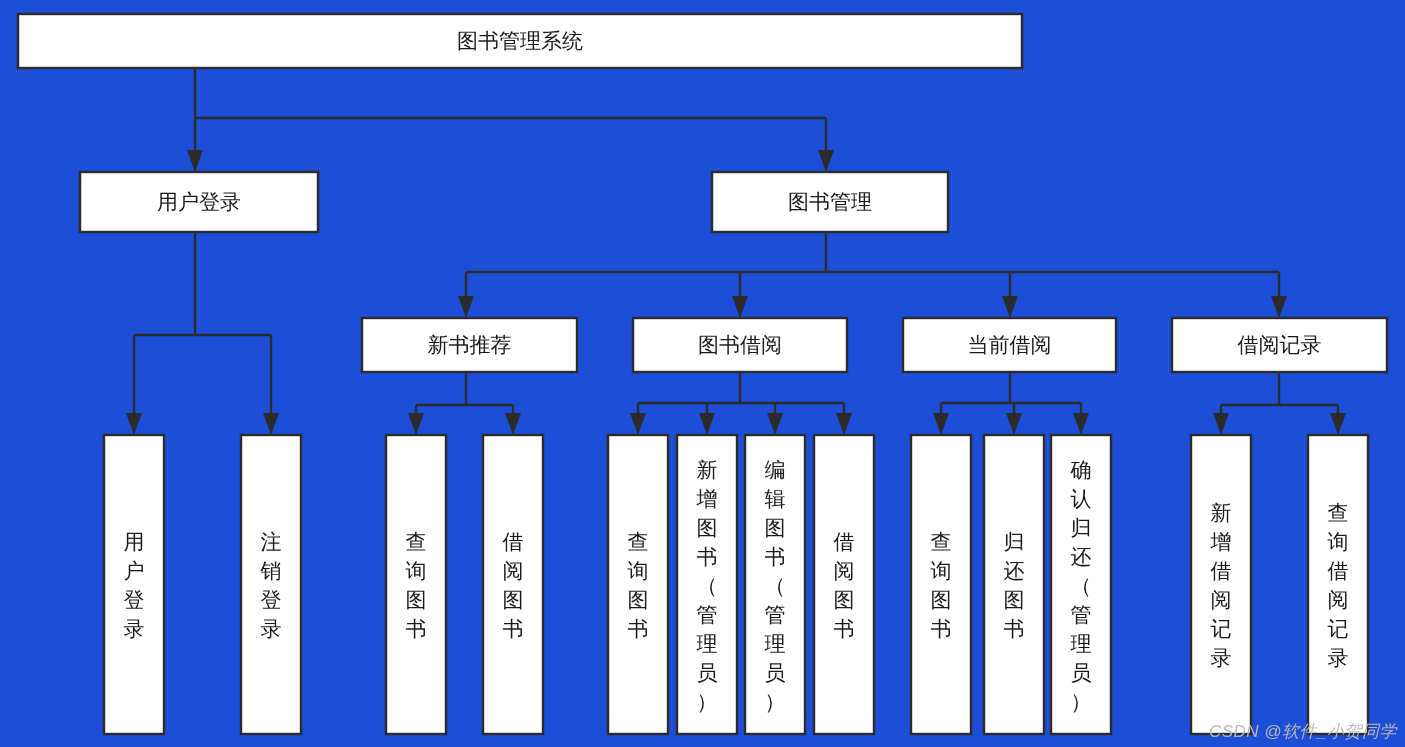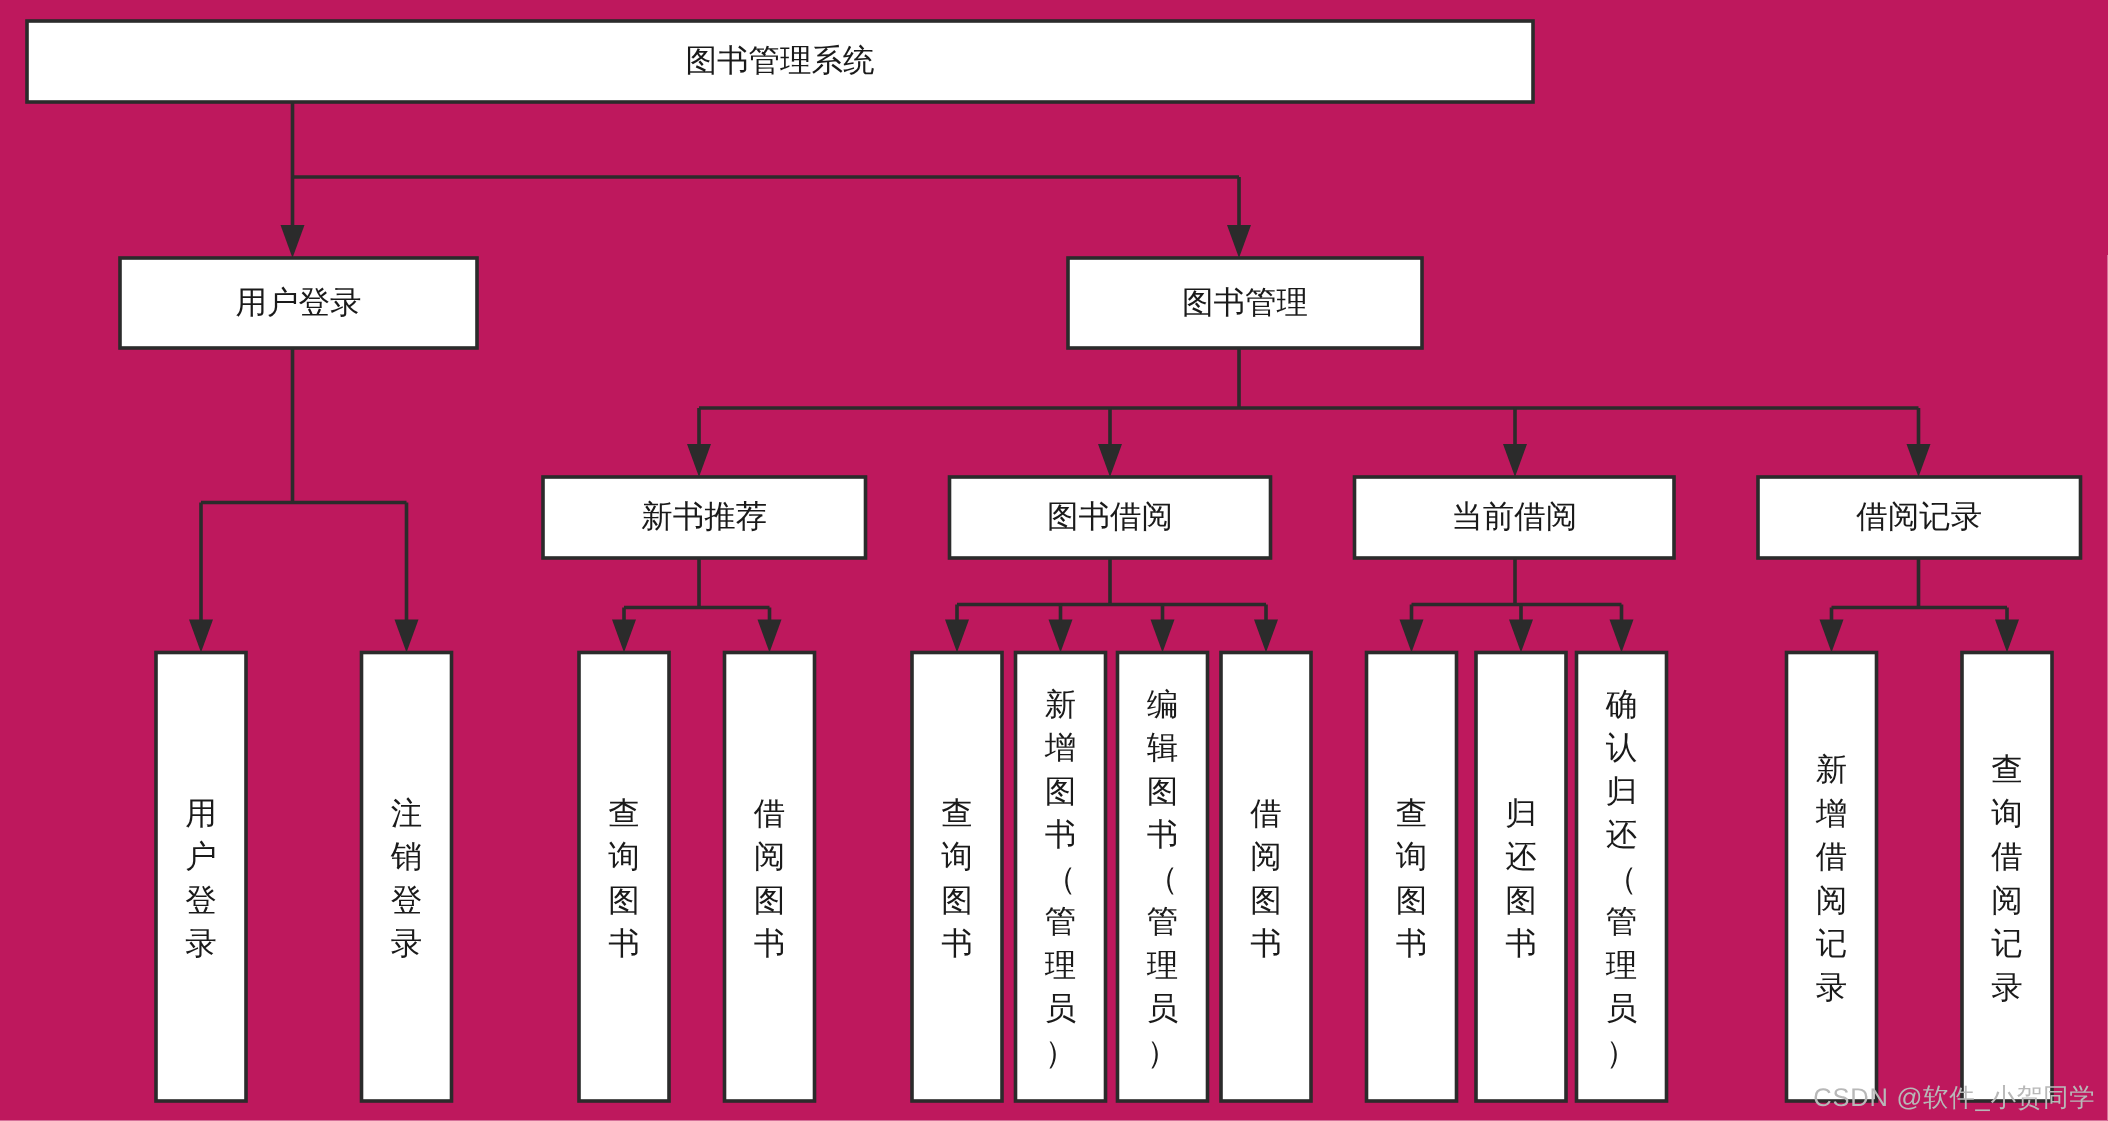--- a/index.html
+++ b/index.html
@@ -11,21 +11,21 @@
   body {
     width: 1405px;
     height: 747px;
     overflow: hidden;
     font-family: "Liberation Sans", "DejaVu Sans", sans-serif;
   }
   #diagram-root {
     position: relative;
     width: 1405px;
     height: 747px;
-    background: #be185d;
+    background: #1d4ed8;
   }
   svg.tree-canvas {
     position: absolute;
     left: 0;
     top: 0;
     width: 1405px;
     height: 747px;
     display: block;
   }
   .node-box {
@@ -58,20 +58,21 @@
   .watermark-text {
     position: absolute;
     right: 8px;
     bottom: 4px;
     font-family: "Liberation Sans", "DejaVu Sans", sans-serif;
     font-size: 17px;
     color: #b8b8b8;
     white-space: nowrap;
     letter-spacing: 0.5px;
     user-select: none;
+    font-style: italic;
   }
 </style>
 </head>
 <body>
 
 <div id="diagram-root">
 
   <svg class="tree-canvas" viewBox="0 0 1405 747">
     <g id="connector-layer">
         <g>

